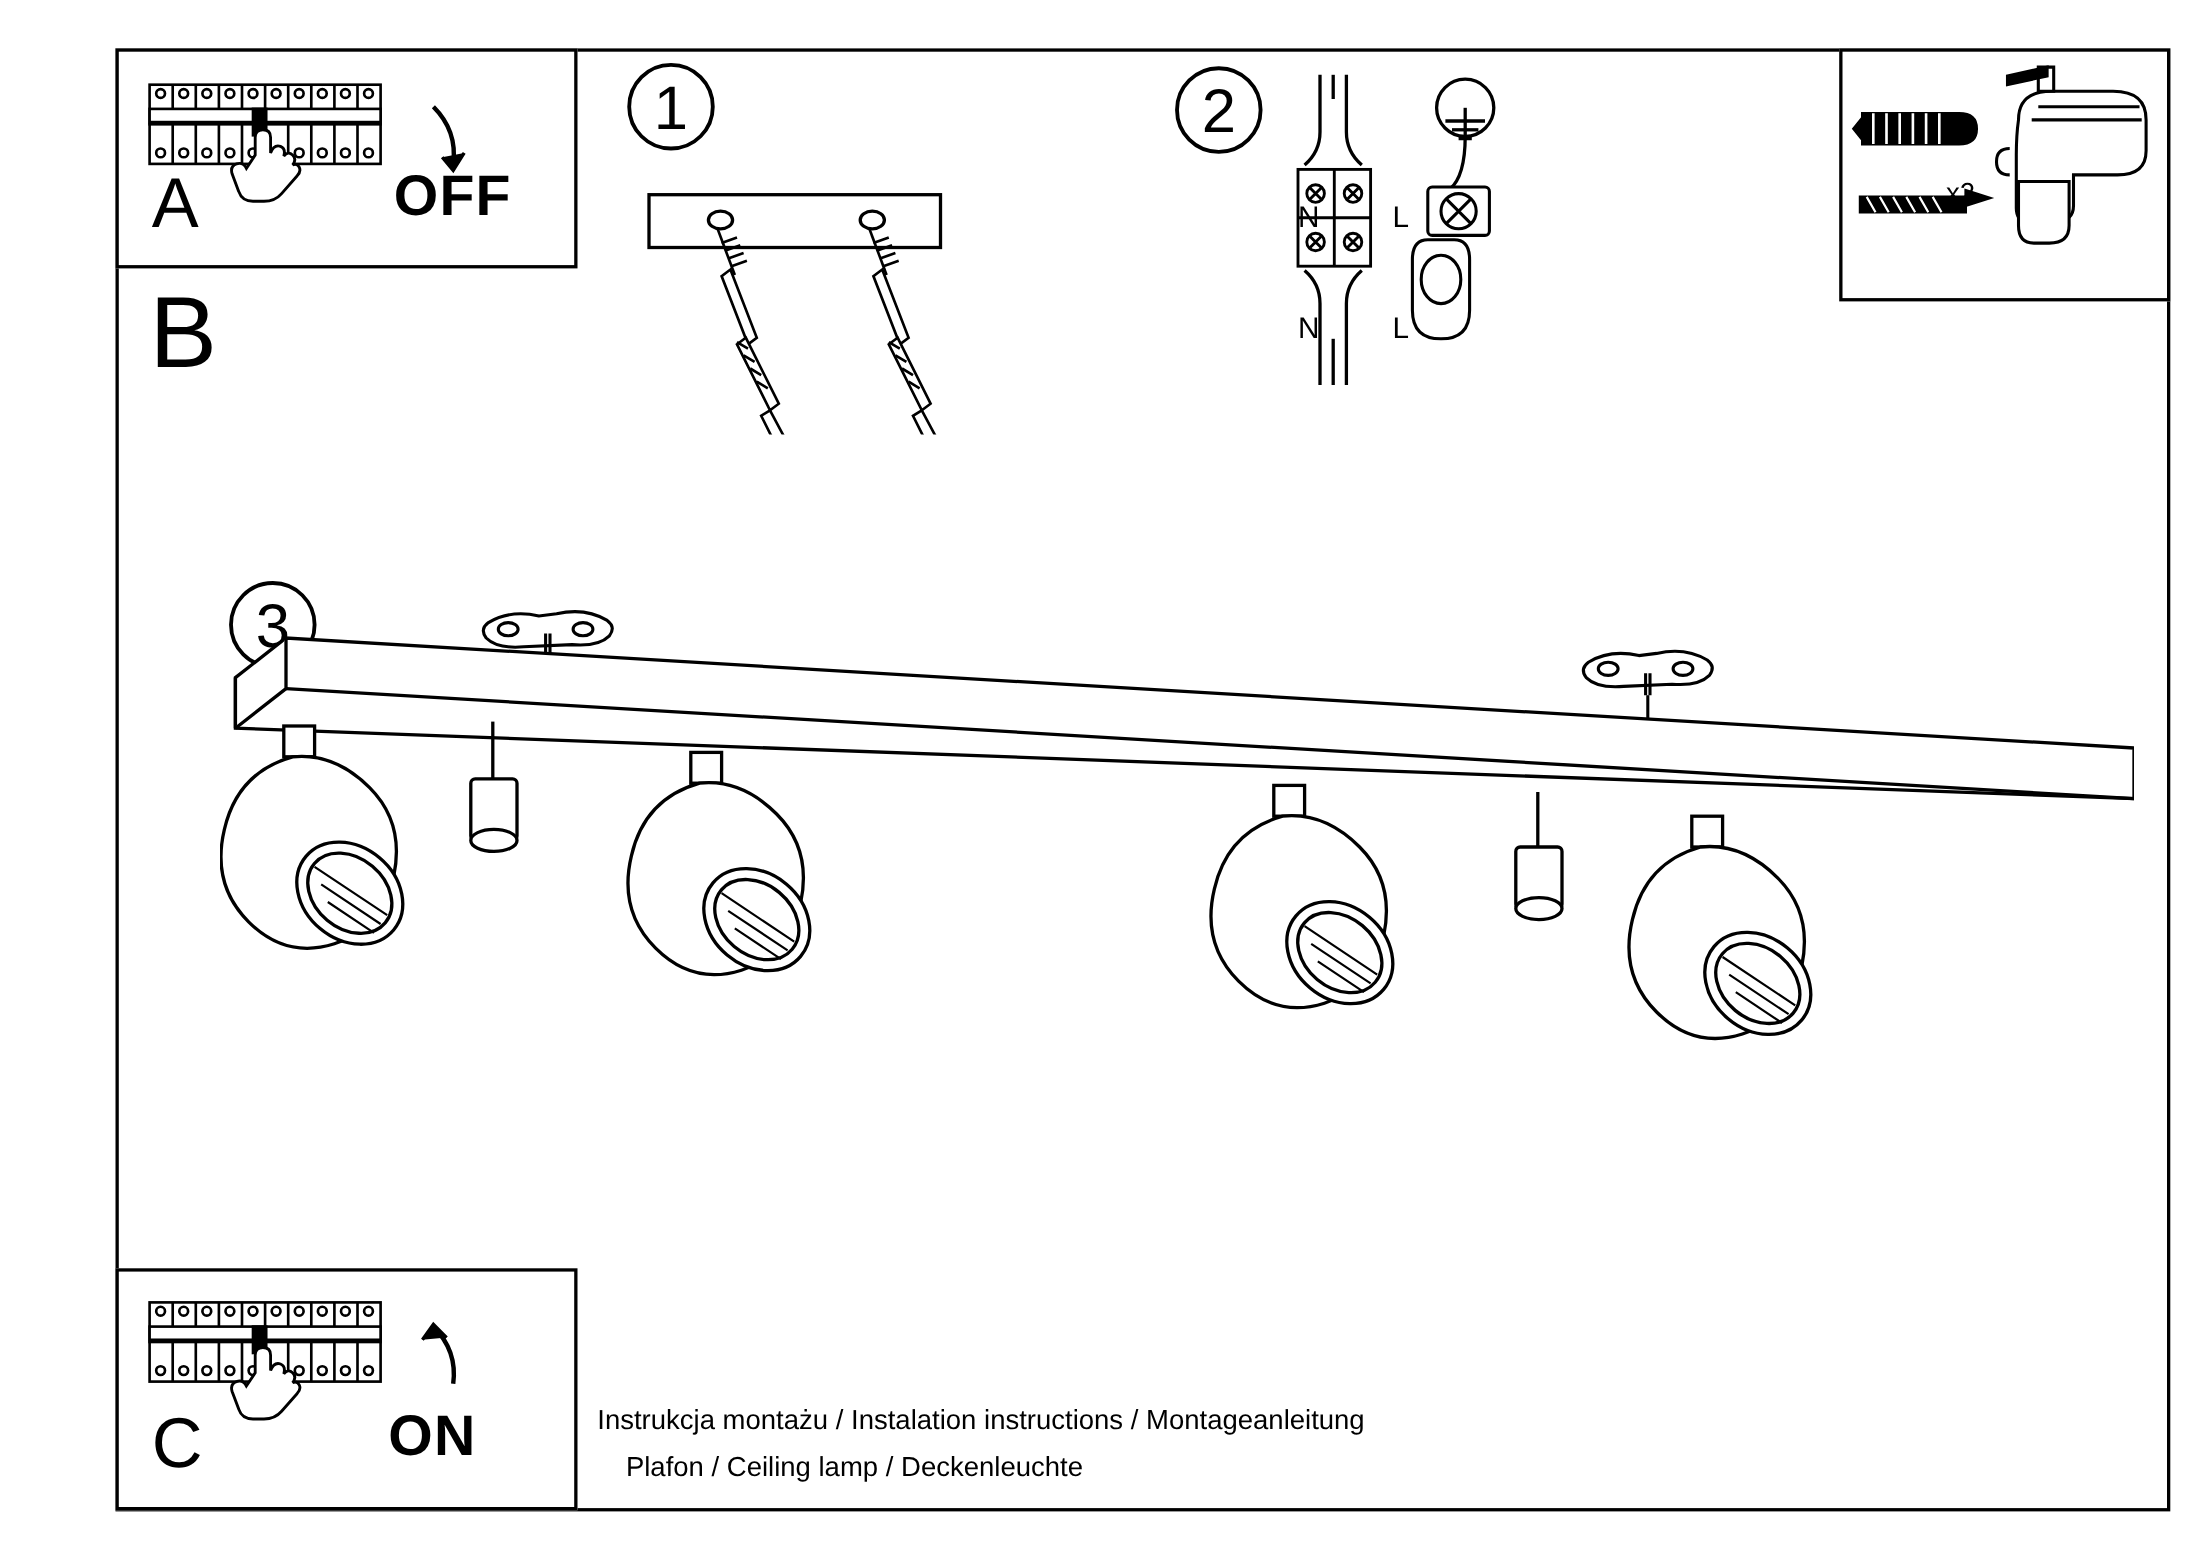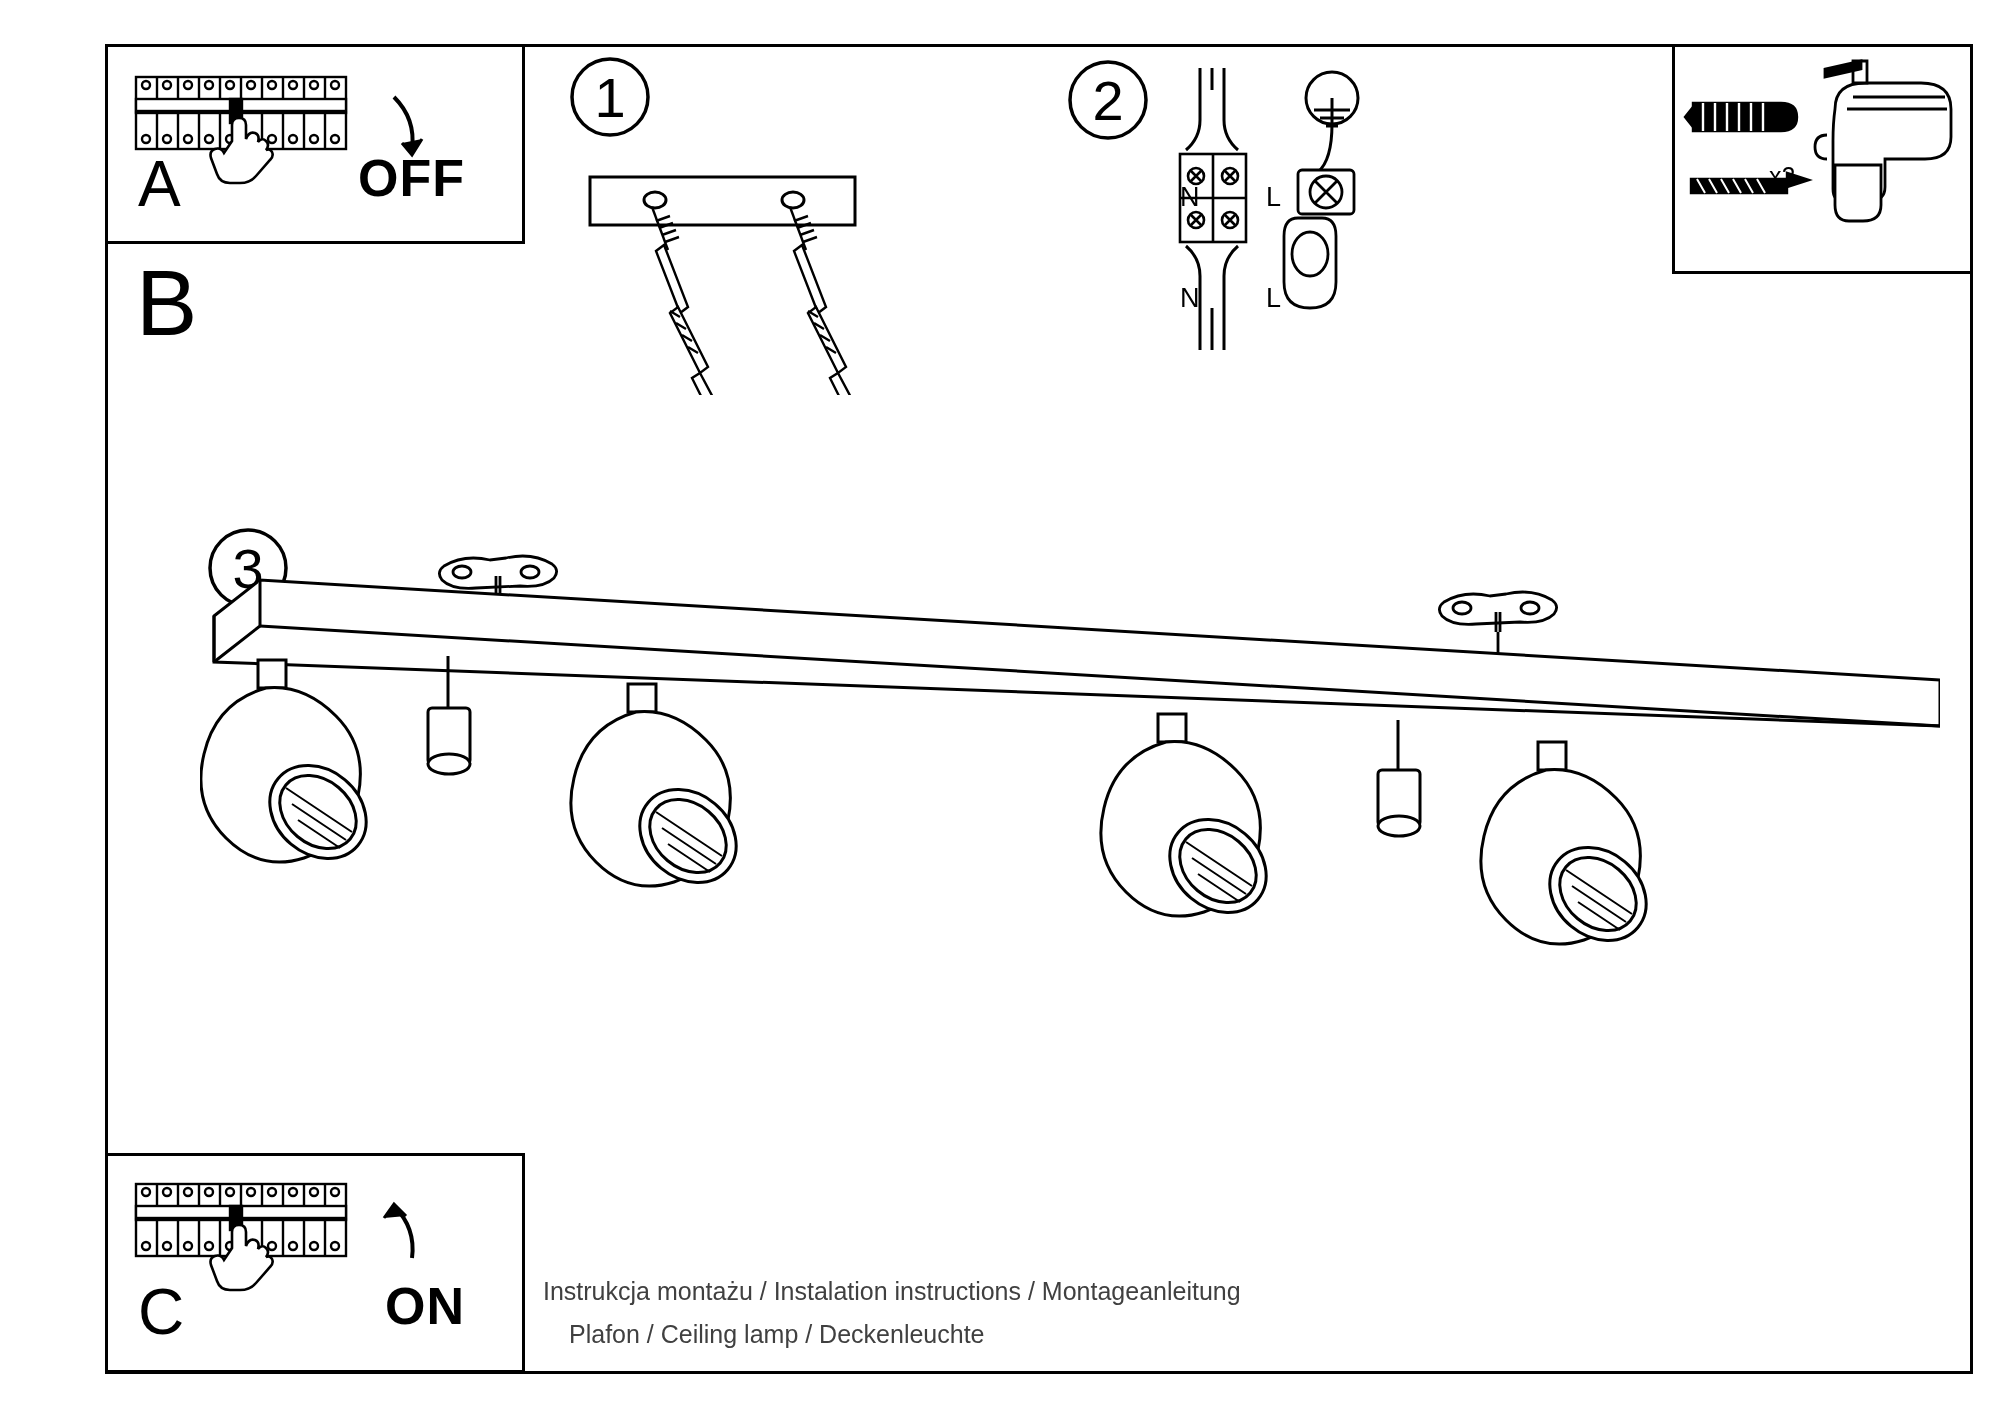--- a/index.html
+++ b/index.html
@@ -49,21 +49,21 @@
     font-weight: 700;
     letter-spacing: 1px;
   }
   .huge-b {
     font-size: 92px;
     font-weight: 400;
   }
   .caption {
     font-size: 25px;
     font-weight: 400;
-    color: #404040;
+    color: #000000;
   }
   .nl {
     font-size: 27px;
   }
   .x2 {
     font-size: 25px;
   }
 </style>
 </head>
 <body>
@@ -400,18 +400,18 @@
                  l-14 16 q-6 7 -16 7 l-10 0 q-10 0 -13 -9
                  l-6 -16 q-2 -7 4 -9 q6 -2 9 4 z"></path>
       </g>
       <g stroke="#000" stroke-width="4" fill="none">
         <path d="M304 102 q4 -30 -18 -52"></path>
         <path d="M276 62 L286 48 L298 60" fill="#000" stroke="#000" stroke-width="3"></path>
       </g>
     </svg>
   </div>
   <div class="lbl big-letter" style="left:138px; top:1275px;">C</div>
-  <div class="lbl onoff" style="left:353px; top:1276px;margin-left:32px;">ON</div>
+  <div class="lbl onoff" style="left:353px; top:1276px;">ON</div>
 
   <div class="lbl caption" style="left:543px; top:1277px;">Instrukcja montażu / Instalation instructions / Montageanleitung</div>
   <div class="lbl caption" style="left:569px; top:1320px;">Plafon / Ceiling lamp / Deckenleuchte</div>
 
 </div>
 
 </body></html>

